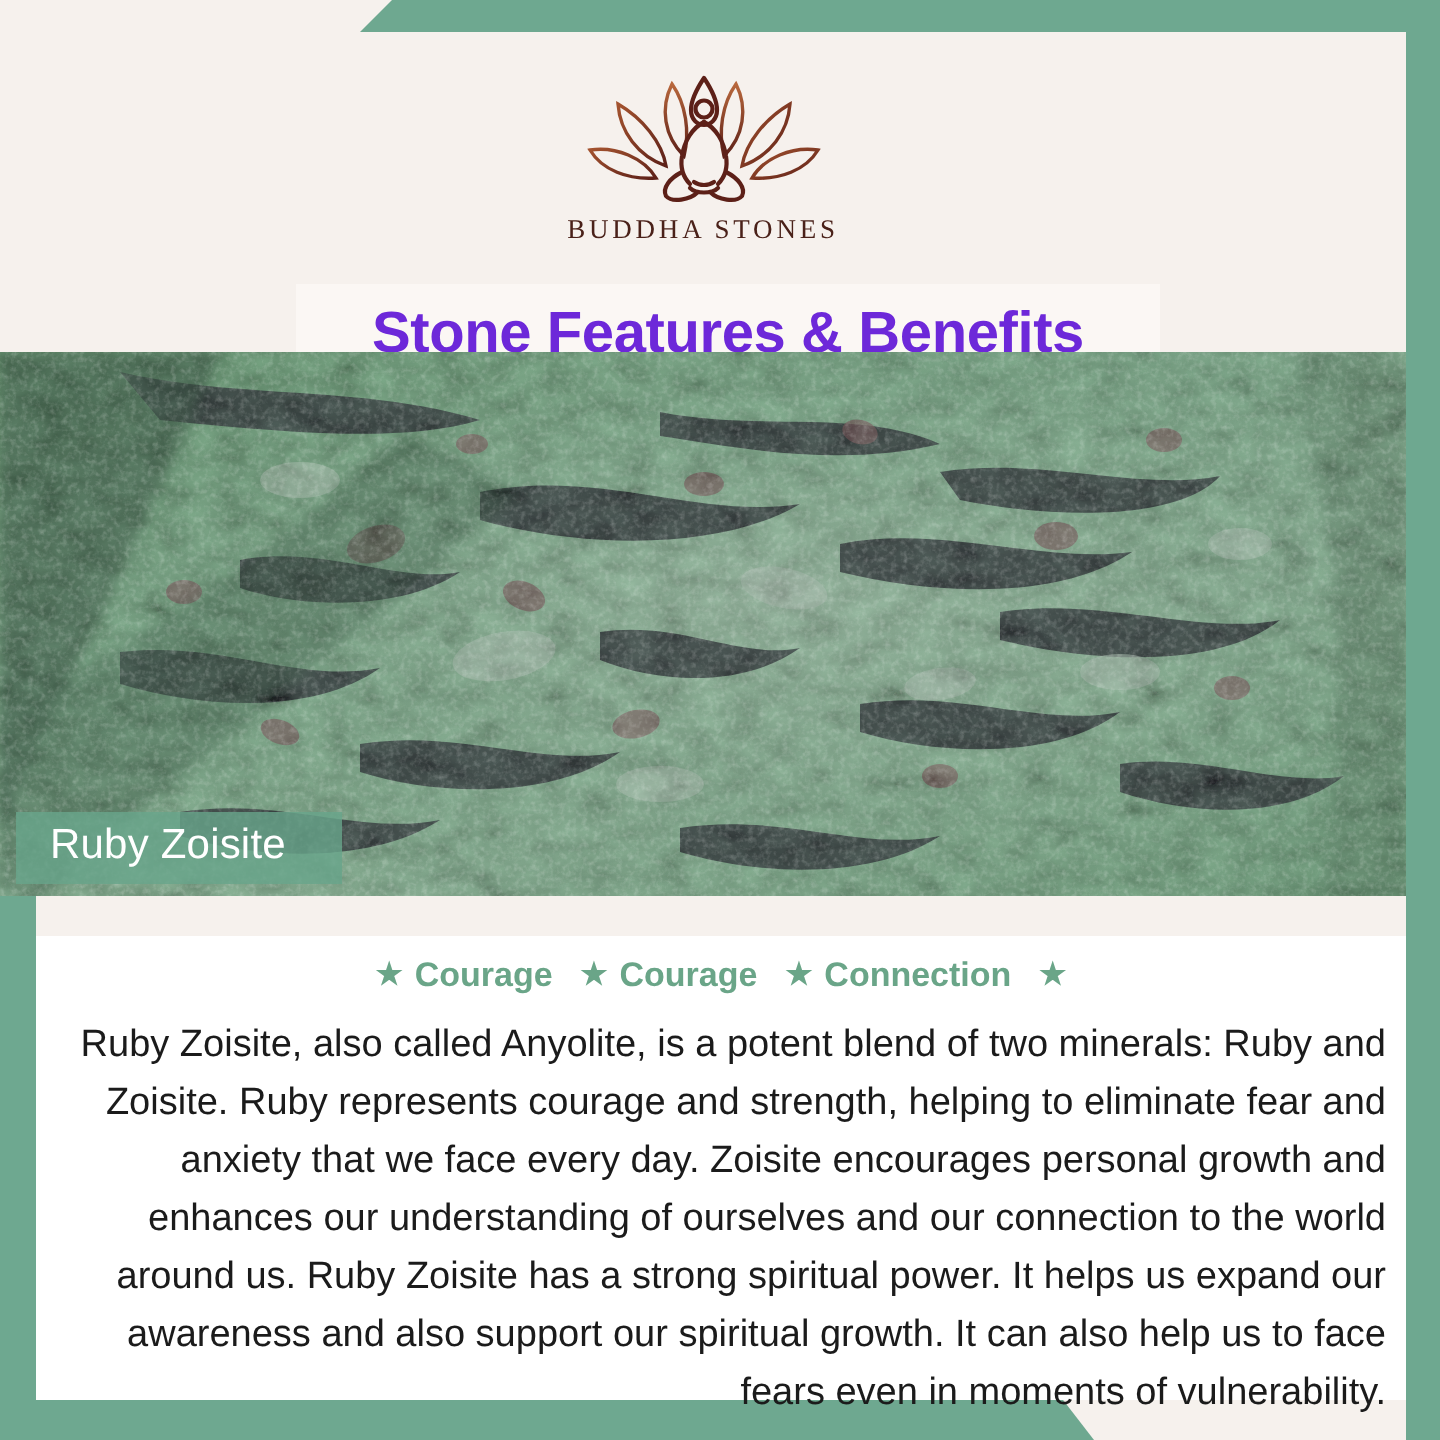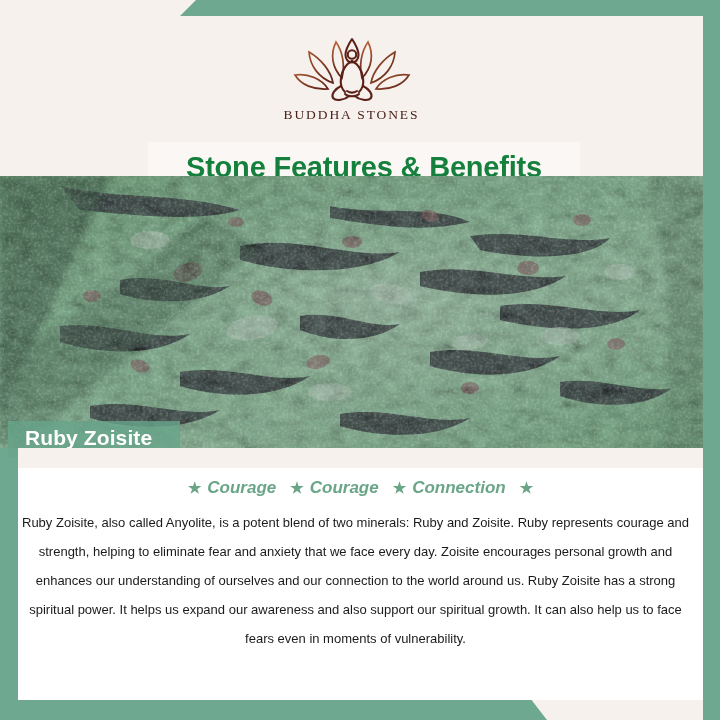--- a/index.html
+++ b/index.html
@@ -54,42 +54,41 @@
 
   .title-banner {
     position:absolute; left:148px; top:126px;
     width:432px; height:50px;
     background:#fbf7f4;
     display:flex; align-items:center; justify-content:center;
   }
   .title-banner .title {
     font-family:"Liberation Sans", sans-serif;
     font-weight:bold; font-size:29px;
-    color:#15803d;
+    color:#6d28d9;
     letter-spacing:-0.2px;
     white-space:nowrap;
   }
 
   
   .photo {
     position:absolute; left:0; top:176px; width:703px; height:272px;
     overflow:hidden;
     background:#6fae86;
   }
   .photo svg { display:block; width:100%; height:100%; }
 
   .stone-label {
     position:absolute; left:8px; top:406px;
     padding:5px 28px 7px 17px;
     background:rgba(104,165,139,0.80);
     color:#ffffff;
-    font-weight:bold; font-size:21px;
+    font-weight:normal; font-size:21px;
     letter-spacing:0.1px;
     line-height:1.15;
-    margin-top:15px;
   }
 
   
   .card {
     position:absolute; left:18px; top:448px;
     width:685px; height:252px;
     background:#ffffff;
   }
   .card-topstrip {
     position:absolute; left:0; top:0; width:100%; height:20px;
@@ -98,28 +97,28 @@
 
   .benefits {
     position:absolute; left:0; right:0; top:30px;
     display:flex; align-items:center; justify-content:center;
     gap:6px;
     color:#6aa588;
     font-weight:bold; font-size:17px;
     white-space:nowrap;
   }
   .benefits .star { font-size:15px; line-height:1; position:relative; top:-1px; }
-  .benefits .bitem { margin-right:8px;font-style:italic; }
+  .benefits .bitem { margin-right:8px; }
 
   .body-text {
     position:absolute; left:0; right:10px; top:60px;
-    font-size:13px;
+    font-size:19px;
     line-height:29px;
     color:#1b1b1b;
-    text-align:center;
+    text-align:right;
   }
 </style>
 </head>
 <body>
 
 <div id="page">
 
   <div class="frame-top"></div>
   <div class="frame-right"></div>
   <div class="frame-left"></div>

